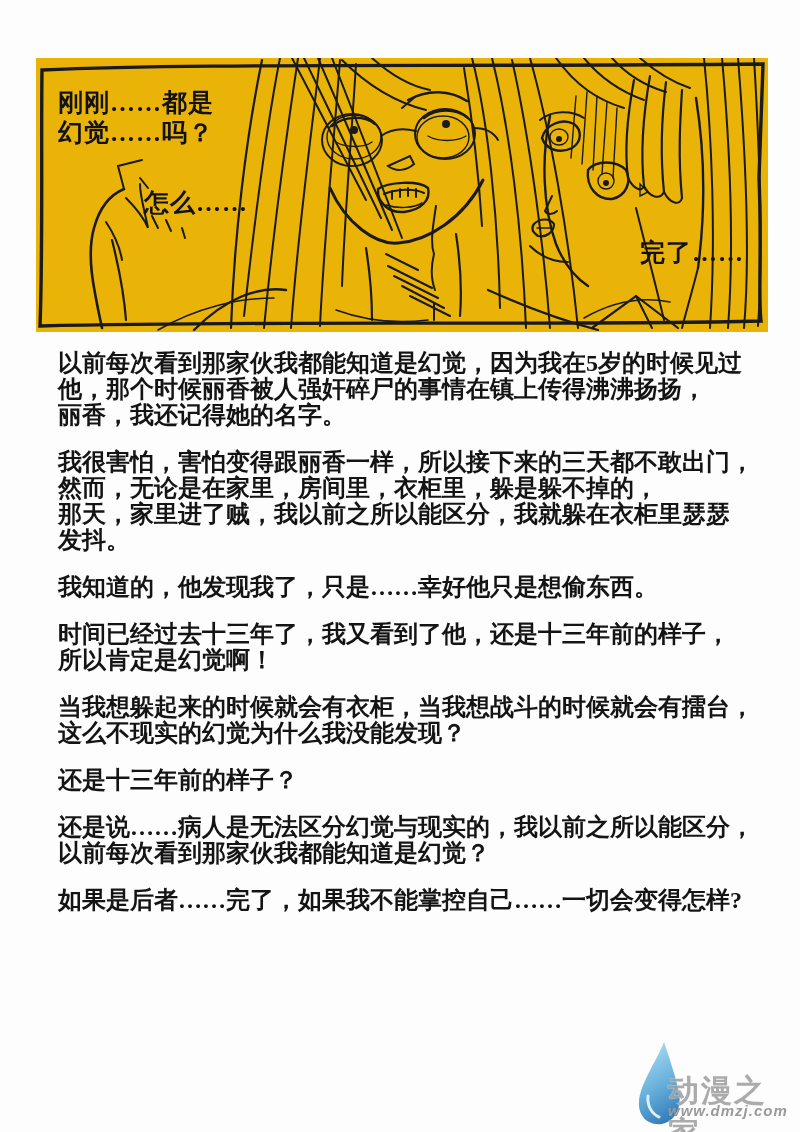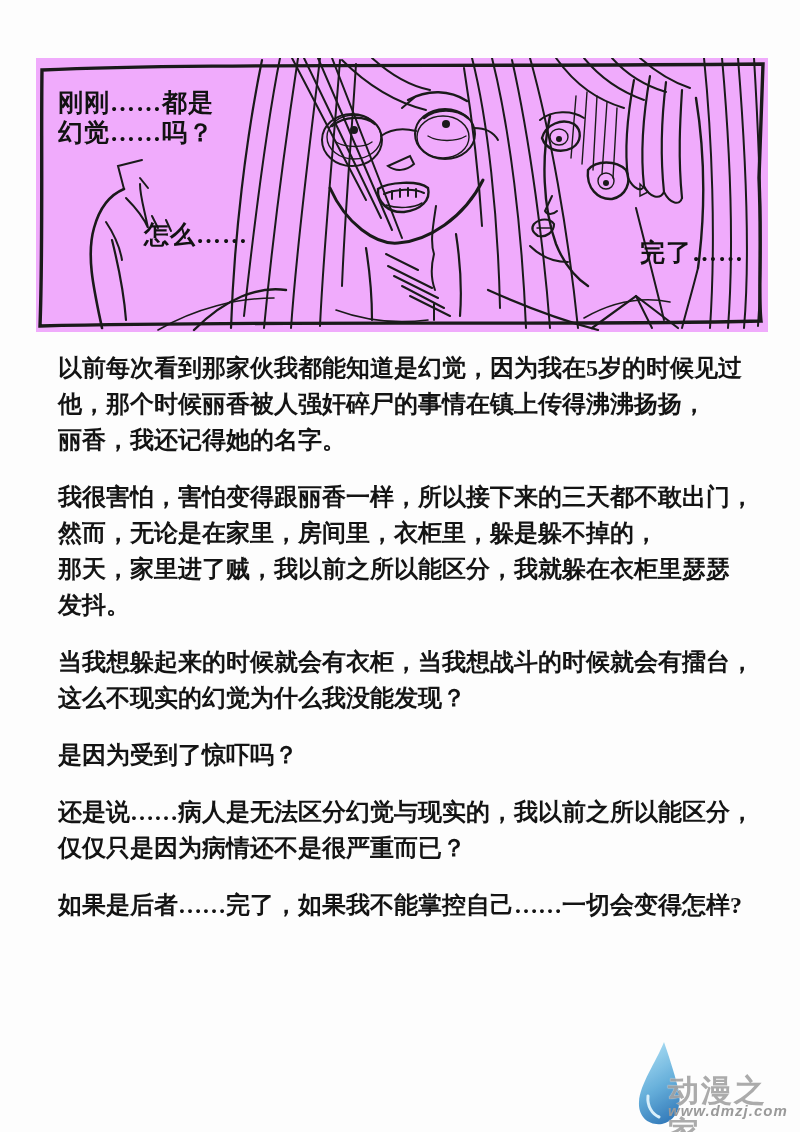--- a/index.html
+++ b/index.html
@@ -5,36 +5,36 @@
   html,body{margin:0;padding:0;}
   body{
     width:800px;height:1132px;position:relative;background:#fdfdfd;
     font-family:"Liberation Serif","DejaVu Serif",serif;
     overflow:hidden;
   }
   .page{position:absolute;inset:0;}
   
   .panel{
     position:absolute;left:36px;top:58px;width:732px;height:274px;
-    background:#f0abfc;
+    background:#eab308;
   }
   .panel svg{position:absolute;left:0;top:0;}
   .speech{
     position:absolute;color:#121212;font-weight:bold;
     font-size:25px;line-height:30px;white-space:pre-line;letter-spacing:1px;
   }
   .speech.t1{left:22px;top:30px;}
-  .speech.t2{left:108px;top:130px;margin-top:32px;}
+  .speech.t2{left:108px;top:130px;}
   .speech.t3{left:604px;top:180px;}
   
   .narration{
     position:absolute;left:58px;top:350px;width:700px;color:#141414;
   }
   .narration p{
-    margin:0 0 21px 0;font-size:24px;line-height:36px;font-weight:bold;
+    margin:0 0 21px 0;font-size:24px;line-height:26px;font-weight:bold;
     white-space:pre-line;letter-spacing:0px;
   }
   
   .watermark{
     position:absolute;right:4px;bottom:6px;width:190px;height:72px;z-index:5;
   }
   .wm-drop{position:absolute;left:28px;top:-14px;opacity:.92;}
   .wm-name{
     position:absolute;left:62px;top:16px;font-size:31px;font-weight:bold;
     letter-spacing:2px;color:#a3a3a3;opacity:.9;
@@ -173,25 +173,28 @@
   </div>
 
   <div class="narration">
     <p>以前每次看到那家伙我都能知道是幻觉，因为我在5岁的时候见过
 他，那个时候丽香被人强奸碎尸的事情在镇上传得沸沸扬扬，
 丽香，我还记得她的名字。</p>
     <p>我很害怕，害怕变得跟丽香一样，所以接下来的三天都不敢出门，
 然而，无论是在家里，房间里，衣柜里，躲是躲不掉的，
 那天，家里进了贼，我以前之所以能区分，我就躲在衣柜里瑟瑟
 发抖。</p>
+    <p>我知道的，他发现我了，只是……幸好他只是想偷东西。</p>
+    <p>时间已经过去十三年了，我又看到了他，还是十三年前的样子，
+所以肯定是幻觉啊！</p>
     <p>当我想躲起来的时候就会有衣柜，当我想战斗的时候就会有擂台，
 这么不现实的幻觉为什么我没能发现？</p>
-    <p>是因为受到了惊吓吗？</p>
+    <p>还是十三年前的样子？</p>
     <p>还是说……病人是无法区分幻觉与现实的，我以前之所以能区分，
-仅仅只是因为病情还不是很严重而已？</p>
+以前每次看到那家伙我都能知道是幻觉？</p>
     <p>如果是后者……完了，如果我不能掌控自己……一切会变得怎样?</p>
   </div>
 
   <div class="watermark">
     <svg class="wm-drop" width="52" height="86" viewBox="0 0 52 86">
       <defs>
         <linearGradient id="dropg" x1="0.3" y1="0" x2="0.6" y2="1">
           <stop offset="0" stop-color="#a5dcf4"></stop>
           <stop offset="0.55" stop-color="#5aa9d8"></stop>
           <stop offset="1" stop-color="#2471b5"></stop>

